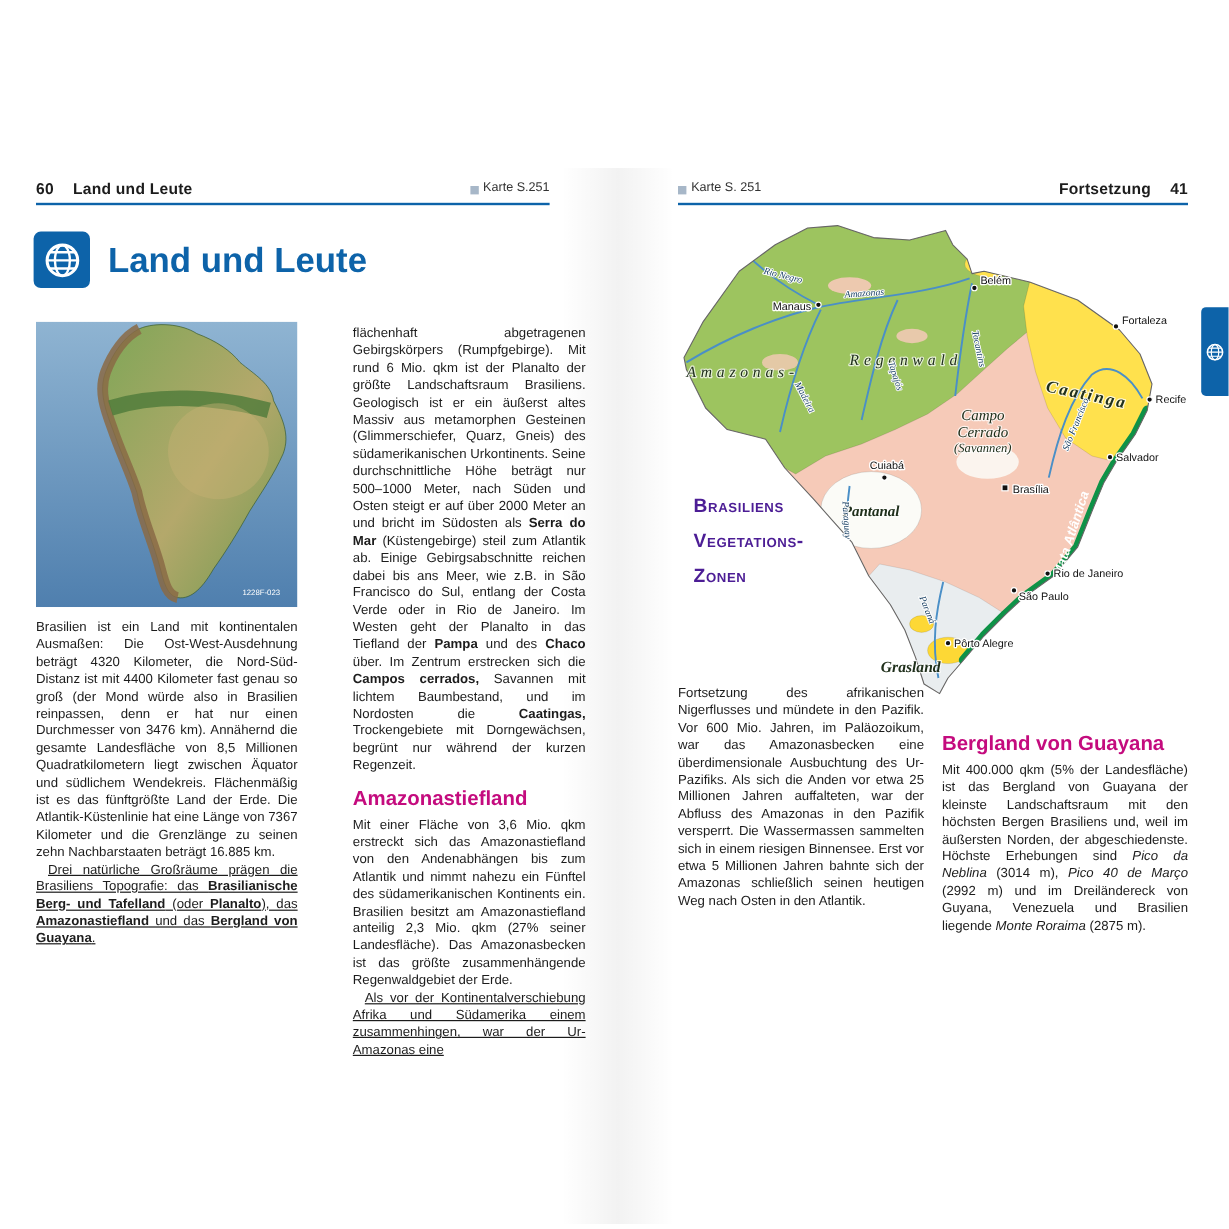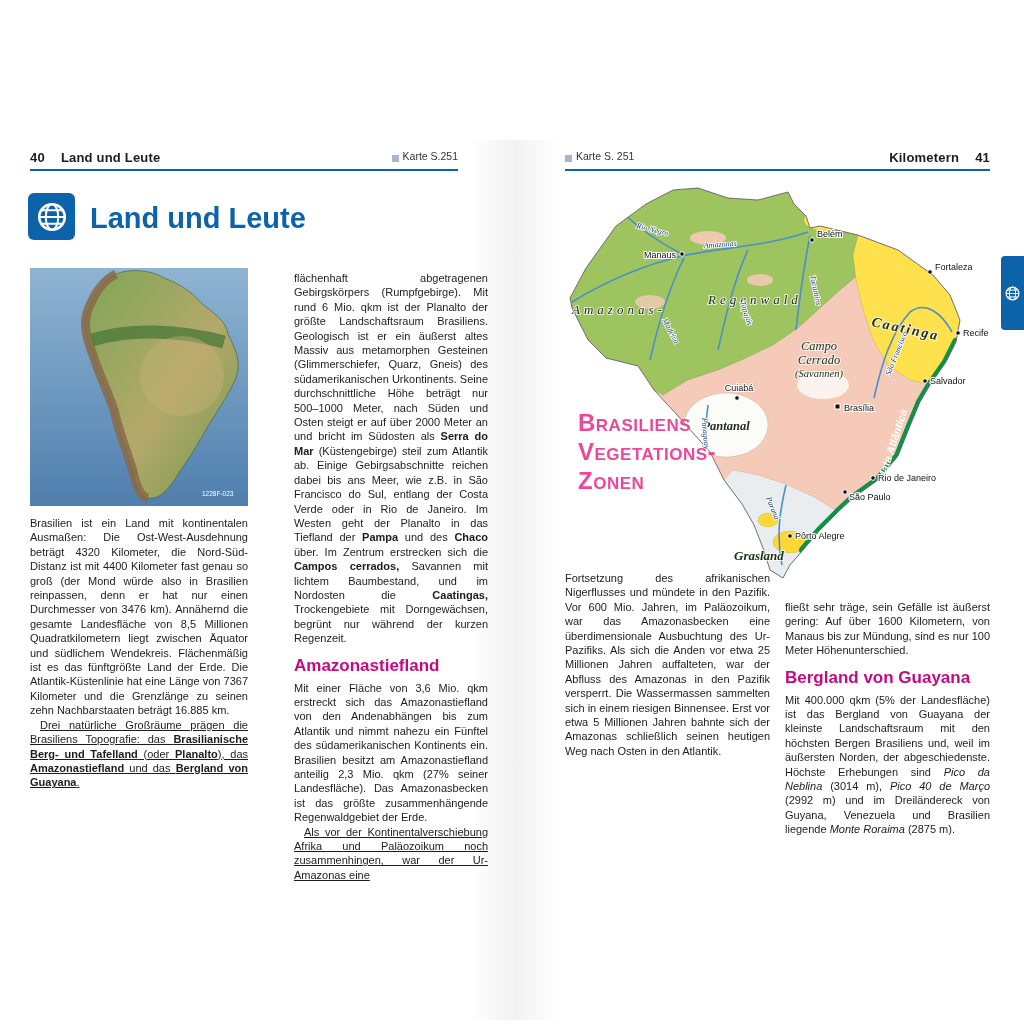--- a/index.html
+++ b/index.html
@@ -36,22 +36,22 @@
   .col p.indent{text-indent:10px;}
   .col p + p{margin-top:0;text-decoration:underline;}
   .lp-c1{left:30px;top:516px;width:218px;}
   .lp-c2{left:258px;top:271px;width:194px;margin-left:36px;}
   .rp-c1{left:565px;top:571px;width:205px;}
   .rp-c2{left:785px;top:600px;width:205px;}
   .subhead{color:#c40b7e;font-size:17px;font-weight:bold;margin:10px 0 5px 0;text-align:left;line-height:20px;}
 
   
   .vegmap{position:absolute;left:558px;top:180px;width:436px;height:412px;}
-  .map-title{position:absolute;left:578px;top:408px;color:#ec4899;font-weight:bold;
-             font-size:24px;line-height:29px;font-variant:small-caps;letter-spacing:.5px;}
+  .map-title{position:absolute;left:578px;top:408px;color:#4c1d95;font-weight:bold;
+             font-size:16px;line-height:29px;font-variant:small-caps;letter-spacing:.5px;}
 
   
   .tab{position:absolute;left:1001px;top:256px;width:23px;height:74px;background:#0d63a9;
        border-radius:4px 0 0 4px;display:flex;align-items:center;justify-content:center;}
   .tab svg{width:17px;height:17px;}
 
   
   text{font-family:"Liberation Sans",sans-serif;}
   .city{font-size:9px;fill:#111;paint-order:stroke;stroke:#fff;stroke-width:2.2px;stroke-linejoin:round;}
   .riv{font-size:8px;font-family:"Liberation Serif",serif;font-style:italic;fill:#123a5e;
@@ -62,36 +62,36 @@
   .reg-bold{font-weight:bold;}
   .credit{font-size:6.5px;fill:#fff;font-family:"Liberation Sans",sans-serif;}
 </style>
 </head>
 <body>
 
 <div class="canvas">
   <div class="gutter"></div>
 
   <div class="hdr hdr-left">
-    <b>40</b>
+    <b>60</b>
     <span class="gap"></span>
     <b>Land und Leute</b>
     <span class="mapref push">
       <span class="sq"></span>
       <span>Karte S.251</span>
     </span>
   </div>
   <div class="rule rule-l"></div>
 
   <div class="hdr hdr-right">
     <span class="mapref">
       <span class="sq"></span>
       <span>Karte S. 251</span>
     </span>
-    <b class="push">Kilometern</b>
+    <b class="push">Fortsetzung</b>
     <span class="gap"></span>
     <b>41</b>
   </div>
   <div class="rule rule-r"></div>
 
   <div class="badge">
     <svg viewBox="0 0 24 24" aria-hidden="true">
       <circle cx="12" cy="12" r="9" fill="none" stroke="#fff" stroke-width="1.8"></circle>
       <ellipse cx="12" cy="12" rx="4.4" ry="9" fill="none" stroke="#fff" stroke-width="1.4"></ellipse>
       <line x1="3" y1="12" x2="21" y2="12" stroke="#fff" stroke-width="1.4"></line>
@@ -128,21 +128,21 @@
 
   <div class="col lp-c1">
     <p>Brasilien ist ein Land mit kontinentalen Ausmaßen: Die Ost-West-Ausdehnung beträgt 4320 Kilometer, die Nord-Süd-Distanz ist mit 4400 Kilometer fast genau so groß (der Mond würde also in Brasilien reinpassen, denn er hat nur einen Durchmesser von 3476 km). Annähernd die gesamte Landesfläche von 8,5 Millionen Quadratkilometern liegt zwischen Äquator und südlichem Wendekreis. Flächenmäßig ist es das fünftgrößte Land der Erde. Die Atlantik-Küstenlinie hat eine Länge von 7367 Kilometer und die Grenzlänge zu seinen zehn Nachbarstaaten beträgt 16.885 km.</p>
     <p class="indent">Drei natürliche Großräume prägen die Brasiliens Topografie: das <b>Brasilianische Berg- und Tafelland</b> (oder <b>Planalto</b>), das <b>Amazonastiefland</b> und das <b>Bergland von Guayana</b>.</p>
   </div>
 
   <div class="col lp-c2">
     <p>flächenhaft abgetragenen Gebirgskörpers (Rumpfgebirge). Mit rund 6 Mio. qkm ist der Planalto der größte Landschaftsraum Brasiliens. Geologisch ist er ein äußerst altes Massiv aus metamorphen Gesteinen (Glimmerschiefer, Quarz, Gneis) des südamerikanischen Urkontinents. Seine durchschnittliche Höhe beträgt nur 500–1000 Meter, nach Süden und Osten steigt er auf über 2000 Meter an und bricht im Südosten als <b>Serra do Mar</b> (Küstengebirge) steil zum Atlantik ab. Einige Gebirgsabschnitte reichen dabei bis ans Meer, wie z.B. in São Francisco do Sul, entlang der Costa Verde oder in Rio de Janeiro. Im Westen geht der Planalto in das Tiefland der <b>Pampa</b> und des <b>Chaco</b> über. Im Zentrum erstrecken sich die <b>Campos cerrados,</b> Savannen mit lichtem Baumbestand, und im Nordosten die <b>Caatingas,</b> Trockengebiete mit Dorngewächsen, begrünt nur während der kurzen Regenzeit.</p>
     <h2 class="subhead">Amazonastiefland</h2>
     <p>Mit einer Fläche von 3,6 Mio. qkm erstreckt sich das Amazonastiefland von den Andenabhängen bis zum Atlantik und nimmt nahezu ein Fünftel des südamerikanischen Kontinents ein. Brasilien besitzt am Amazonastiefland anteilig 2,3 Mio. qkm (27% seiner Landesfläche). Das Amazonasbecken ist das größte zusammenhängende Regenwaldgebiet der Erde.</p>
-    <p class="indent">Als vor der Kontinentalverschiebung Afrika und Paläozoikum noch zusammenhingen, war der Ur-Amazonas eine</p>
+    <p class="indent">Als vor der Kontinentalverschiebung Afrika und Südamerika einem zusammenhingen, war der Ur-Amazonas eine</p>
   </div>
 
   <div class="vegmap">
     <svg width="436" height="412" viewBox="0 0 436 412">
       <defs>
         <clipPath id="brclip">
           <path d="M115,10 L140,8 L170,18 L200,20 L230,12 L236,24 L248,36 L252,48 L262,46 L300,55 L340,70
                    L375,95 L392,115 L402,140 L398,162 L388,182 L372,205 L362,222 L352,246 L340,276 L320,300
                    L295,318 L280,332 L262,350 L245,370 L232,385 L225,398 L212,390 L205,368 L196,345 L184,324
                    L166,300 L152,272 L136,254 L120,236 L96,210 L80,186 L48,178 L30,160 L14,128 L12,118
@@ -245,21 +245,20 @@
     <div>Brasiliens</div>
     <div>Vegetations-</div>
     <div>Zonen</div>
   </div>
 
   <div class="col rp-c1">
     <p>Fortsetzung des afrikanischen Nigerflusses und mündete in den Pazifik. Vor 600 Mio. Jahren, im Paläozoikum, war das Amazonasbecken eine überdimensionale Ausbuchtung des Ur-Pazifiks. Als sich die Anden vor etwa 25 Millionen Jahren auffalteten, war der Abfluss des Amazonas in den Pazifik versperrt. Die Wassermassen sammelten sich in einem riesigen Binnensee. Erst vor etwa 5 Millionen Jahren bahnte sich der Amazonas schließlich seinen heutigen Weg nach Osten in den Atlantik.</p>
   </div>
 
   <div class="col rp-c2">
-    <p>fließt sehr träge, sein Gefälle ist äußerst gering: Auf über 1600 Kilometern, von Manaus bis zur Mündung, sind es nur 100 Meter Höhenunterschied.</p>
     <h2 class="subhead">Bergland von Guayana</h2>
     <p>Mit 400.000 qkm (5% der Landesfläche) ist das Bergland von Guayana der kleinste Landschaftsraum mit den höchsten Bergen Brasiliens und, weil im äußersten Norden, der abgeschiedenste. Höchste Erhebungen sind <i>Pico da Neblina</i> (3014 m), <i>Pico 40 de Março</i> (2992 m) und im Dreiländereck von Guyana, Venezuela und Brasilien liegende <i>Monte Roraima</i> (2875 m).</p>
   </div>
 
   <div class="tab">
     <svg viewBox="0 0 24 24">
       <circle cx="12" cy="12" r="9" fill="none" stroke="#fff" stroke-width="1.8"></circle>
       <ellipse cx="12" cy="12" rx="4.4" ry="9" fill="none" stroke="#fff" stroke-width="1.4"></ellipse>
       <line x1="3" y1="12" x2="21" y2="12" stroke="#fff" stroke-width="1.4"></line>
       <path d="M4.6 7.2h14.8M4.6 16.8h14.8" stroke="#fff" stroke-width="1.4" fill="none"></path>

